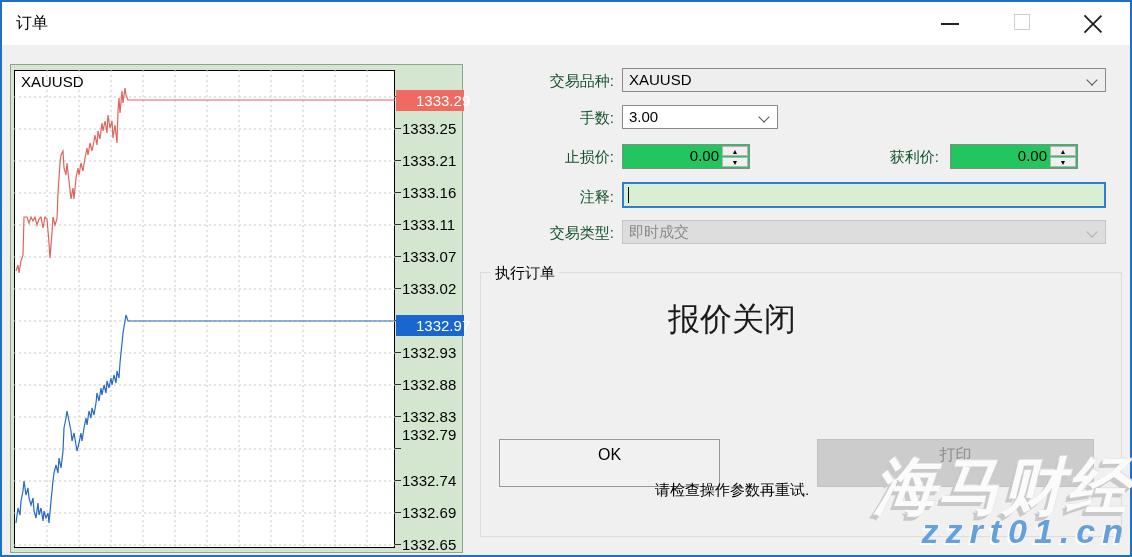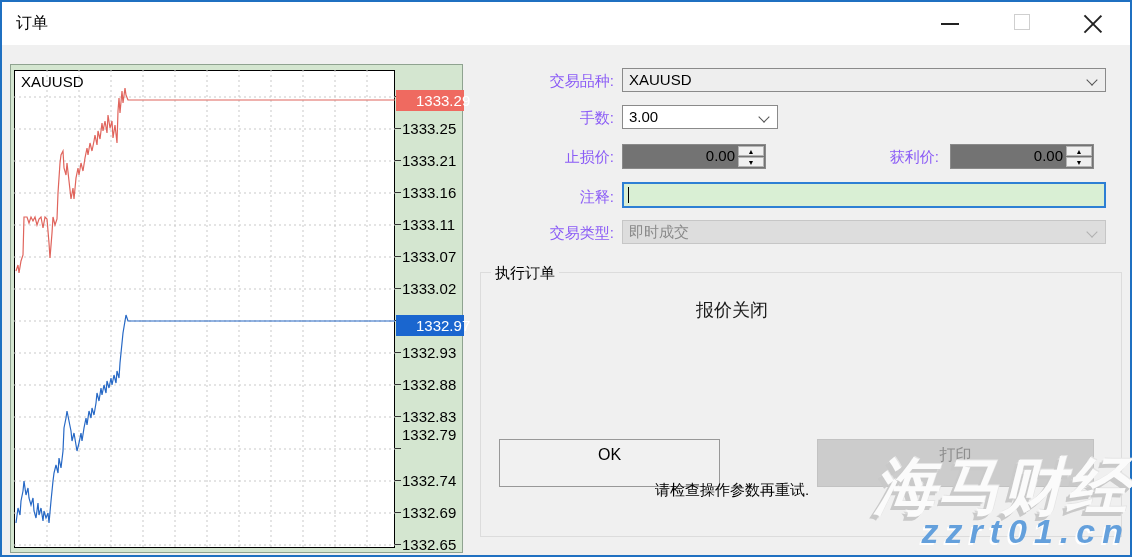--- a/index.html
+++ b/index.html
@@ -34,46 +34,46 @@
   .chart-symbol { position:absolute; left:10px; top:8px; font-size:15px; color:#000; }
   .scale-label { position:absolute; left:391px; width:60px; height:20px; font-size:15px;
                  color:#000; line-height:20px; }
   .scale-tick { position:absolute; left:384px; width:6px; height:0; border-top:1px solid #333; }
   .badge { position:absolute; left:385px; width:68px; height:21px; font-size:15px; color:#fff;
            line-height:21px; padding-left:20px; z-index:3; }
   .badge-ask { top:25px; background:#ef6a60; }
   .badge-bid { top:250px; background:#1a66cf; }
 
   
-  .flabel { position:absolute; font-size:15px; color:#8b5cf6; text-align:right; width:142px; }
+  .flabel { position:absolute; font-size:15px; color:#14532d; text-align:right; width:142px; }
   .combo { position:absolute; height:24px; border:1px solid #8a8a8a; background:#fff;
            font-size:15px; line-height:22px; padding-left:6px; }
   .combo-gray { background:#eeeeee; }
   .combo-disabled { background:#dddddd; border-color:#c6c6c6; color:#8a8a8a; }
   .chev { position:absolute; right:9px; top:7px; width:8px; height:8px;
           border-right:1.5px solid #555; border-bottom:1.5px solid #555; transform:rotate(45deg); }
   .chev-disabled { border-color:#b0b0b0; }
-  .spinbox { position:absolute; width:144px; height:25px; border:1px solid #8a8a8a; background:#737373; }
+  .spinbox { position:absolute; width:128px; height:25px; border:1px solid #8a8a8a; background:#22c55e; }
   .spin-val { position:absolute; left:0; top:2px; right:30px; text-align:right; font-size:15px; }
   .spin-btns { position:absolute; right:1px; top:1px; width:26px; height:21px; }
   .spin-up, .spin-dn { position:absolute; left:0; width:26px; height:10px; background:#f0f0f0;
           border:1px solid #b4b4b4; font-size:7px; line-height:9px; text-align:center; color:#000; }
   .spin-up { top:0; }
   .spin-dn { top:11px; }
   .comment-input { position:absolute; left:620px; top:180px; width:484px; height:26px;
           background:#d9efd4; border:2px solid #2d7fd4; }
   .caret { position:absolute; left:4px; top:3px; width:1px; height:16px; background:#000; }
 
   
   .groupbox { position:absolute; left:478px; top:270px; width:642px; height:265px;
           border:1px solid #dcdcdc; }
   .group-title { position:absolute; left:10px; top:-9px; background:#f0f0f0; padding:0 4px;
           font-size:15px; color:#000; }
   .exec-message { position:absolute; left:480px; top:296px; width:500px; text-align:center;
-          font-size:18px; color:#1a1a1a; }
+          font-size:32px; color:#1a1a1a; }
   .btn { position:absolute; top:437px; height:48px; font-size:16px; text-align:center; line-height:30px; }
   .btn-ok { left:497px; width:221px; background:#f1f1f1; border:1px solid #989898; color:#000; }
   .btn-print { left:815px; width:277px; background:#cccccc; border:1px solid #c2c2c2; color:#8e8e8e; }
   .status-text { position:absolute; left:480px; top:479px; width:500px; text-align:center;
           font-size:15px; color:#000; }
 
   
   .watermark { position:absolute; right:0px; top:452px; z-index:9; text-align:right; pointer-events:none; }
   .wm-brand { font-size:62px; font-weight:bold; font-style:italic; color:#fbfbfb;
           letter-spacing:2px; line-height:66px;

